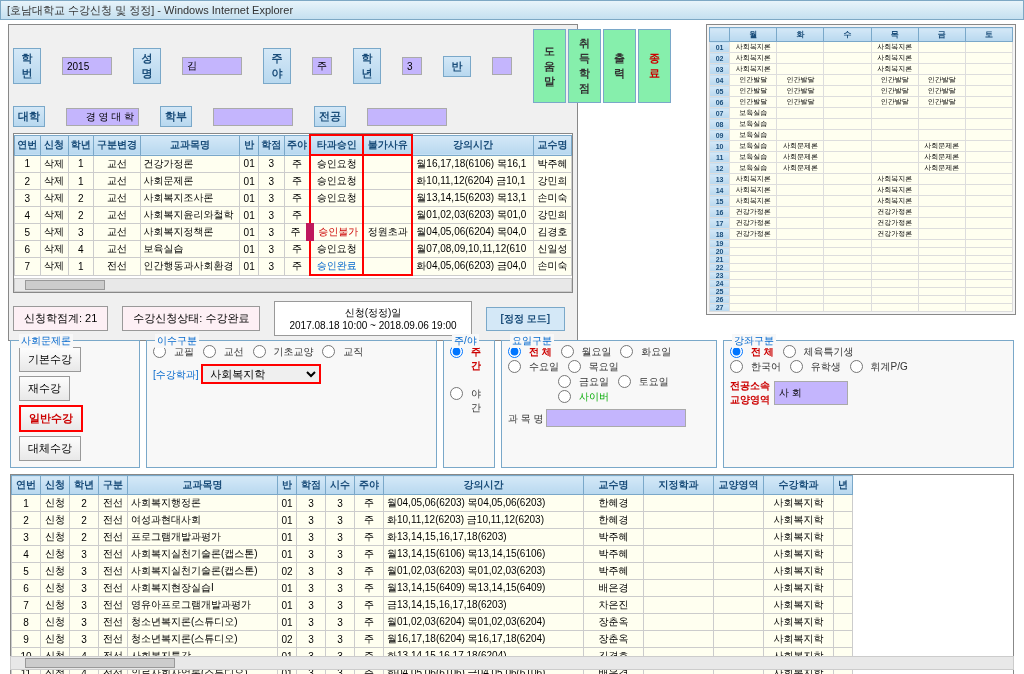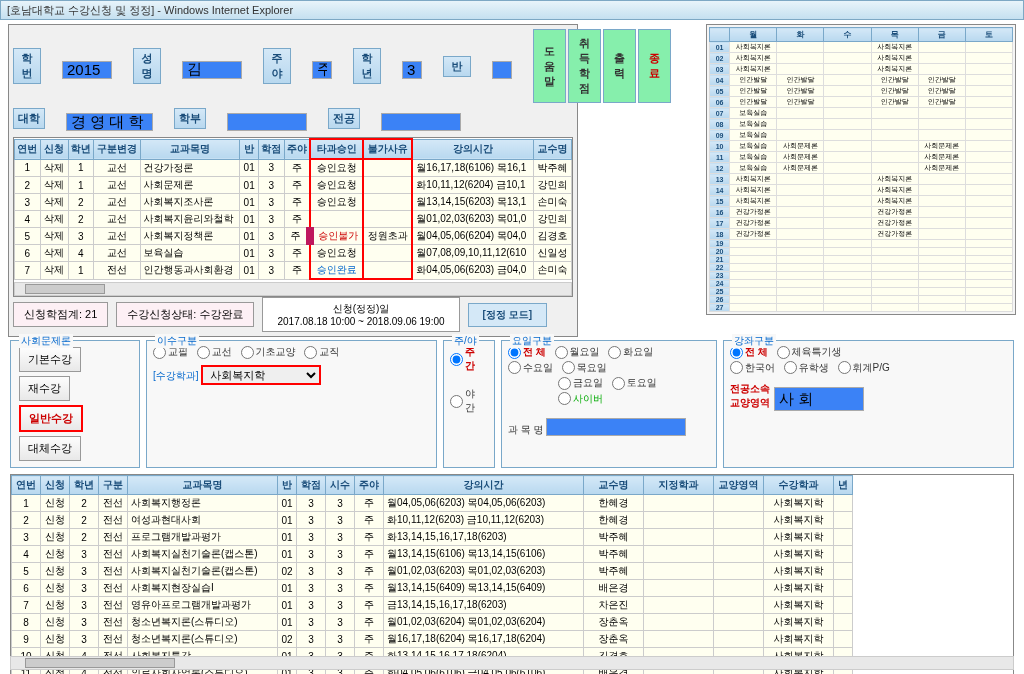--- a/index.html
+++ b/index.html
@@ -4,37 +4,37 @@
   <style>
     * { margin: 0; padding: 0; box-sizing: border-box; font-family: "Malgun Gothic", sans-serif; }
     body { background: #fff; font-size: 10px; width: 1024px; height: 674px; position: relative; }
     
     .title-bar { background: linear-gradient(to bottom, #e8f4fa, #c5e0f0); border: 1px solid #7da8c4; height: 20px; display: flex; align-items: center; padding: 0 6px; font-size: 11px; color: #333; }
     
     .panel-top { position: absolute; top: 24px; left: 8px; width: 570px; border: 1px solid #888; background: #f0f0f0; padding: 4px; }
     
     .form-row { display: flex; align-items: center; gap: 21px; margin-bottom: 3px; }
     .form-label { background: linear-gradient(to bottom, #d4e8f7, #b8d8ef); border: 1px solid #7aa8c9; padding: 2px 4px; color: #1a4d7a; font-size: 11px; font-weight: bold; min-width: 28px; text-align: center; }
-    .form-input { border: 1px solid #aaa; background: #3b82f6; padding: 2px 4px; font-size: 15px; height: 18px; margin-top: 7px; }
+    .form-input { border: 1px solid #aaa; background: #c4b5fd; padding: 2px 4px; font-size: 10px; height: 18px; }
     
     .toolbar-btns { display: flex; gap: 2px; margin-left: auto; }
     .toolbar-btn { border: 1px solid #7aa8c9; background: #86efac; padding: 6px 10px; font-size: 11px; font-weight: bold; color: #333; cursor: pointer; }
     .toolbar-btn.exit { color: #c00; }
     
     .grid { border: 1px solid #888; background: #fff; margin-top: 6px; font-size: 10px; }
     .grid table { border-collapse: collapse; width: 100%; }
     .grid th { background: linear-gradient(to bottom, #d4e8f7, #b8d8ef); border: 1px solid #7aa8c9; padding: 2px; color: #1a4d7a; font-weight: bold; font-size: 10px; white-space: nowrap; }
     .grid td { border: 1px solid #ccc; padding: 1px 3px; background: #fffff0; font-size: 10px; white-space: nowrap; text-align: center; }
     .grid td.left { text-align: left; }
     .grid .approve { color: #c00; }
     .grid .complete { color: #06c; }
     
     .red-box { border: 2px solid #f00 !important; }
     
-    .status-row { display: flex; gap: 8px; align-items: center; }
+    .status-row { display: flex; gap: 14px; margin-top: 8px; align-items: center; }
     .status-box { border: 1px solid #999; background: #fdf0f5; padding: 4px 10px; font-size: 11px; }
     .status-mode { border: 1px solid #7aa8c9; background: #d4e8f7; color: #1a4d7a; padding: 4px 14px; font-weight: bold; cursor: pointer; }
     .info-box { border: 1px solid #999; background: #fff; padding: 4px 14px; font-size: 10px; text-align: center; }
     
     .scroll-h { height: 14px; background: #e8e8e8; border: 1px solid #ccc; margin-top: 2px; position: relative; }
     .scroll-thumb-h { position: absolute; top: 1px; left: 10px; width: 80px; height: 10px; background: #ccc; border: 1px solid #999; }
     
     
     .sched-panel { position: absolute; top: 24px; right: 8px; width: 310px; border: 1px solid #888; background: #f5f5f5; padding: 2px; }
     .sched { border-collapse: collapse; width: 100%; font-size: 8px; }
@@ -43,21 +43,21 @@
     .sched td { border: 1px solid #ddd; padding: 0px 1px; background: #fffff0; height: 8px; font-size: 7px; text-align: center; }
     .sched td:first-child { background: linear-gradient(to bottom, #d4e8f7, #b8d8ef); color: #1a4d7a; font-weight: bold; }
     
     
     .panel-bottom { position: absolute; top: 340px; left: 10px; right: 10px; }
     .filter-row { display: flex; gap: 6px; align-items: stretch; }
     .filter-box { border: 1px solid #7aa8c9; padding: 4px 6px; background: #f8f8f8; position: relative; }
     .filter-title { position: absolute; top: -7px; left: 8px; background: #f8f8f8; color: #06c; font-size: 10px; padding: 0 2px; }
     .tab-btn { border: 1px solid #999; background: linear-gradient(to bottom, #fdfdfd, #e8e8e8); padding: 4px 8px; font-size: 11px; cursor: pointer; display: inline-block; margin: 2px; }
     .tab-btn.active { border: 2px solid #f00; color: #c00; font-weight: bold; }
-    .radio-lbl { font-size: 10px; margin-right: 6px; display: inline-flex; align-items: center; gap: 2px; color: #333; }
+    .radio-lbl { font-size: 10px; margin-right: 6px; display: inline-flex; align-items: flex-start; gap: 8px; color: #333; }
     .radio-lbl.sel { color: #c00; font-weight: bold; }
     .radio-lbl.cyber { color: #0a0; }
     .dept-select { border: 2px solid #f00; font-size: 11px; padding: 1px 3px; width: 120px; }
     .sel-label { color: #06c; font-size: 10px; text-align: right; }
     .major-label { color: #c00; font-weight: bold; }
     
     .grid2 { border: 1px solid #888; background: #fff; margin-top: 6px; font-size: 9px; overflow-x: auto; }
     .grid2 table { border-collapse: collapse; }
     .grid2 th { background: linear-gradient(to bottom, #d4e8f7, #b8d8ef); border: 1px solid #7aa8c9; padding: 2px 4px; color: #1a4d7a; font-weight: bold; white-space: nowrap; font-size: 10px; }
     .grid2 td { border: 1px solid #ccc; padding: 1px 3px; background: #fffff0; white-space: nowrap; font-size: 10px; text-align: center; }
@@ -87,21 +87,21 @@
     <input class="form-input" style="width: 20px;">
     <div class="toolbar-btns">
       <button class="toolbar-btn">도움말</button>
       <button class="toolbar-btn">취득학점</button>
       <button class="toolbar-btn">출 력</button>
       <button class="toolbar-btn exit">종 료</button>
     </div>
   </div>
   <div class="form-row">
     <span class="form-label">대학</span>
-    <input class="form-input" style="width: 87px;" value="경 영 대 학">
+    <input class="form-input" style="width: 73px; text-align: right;" value="경 영 대 학">
     <span class="form-label">학부</span>
     <input class="form-input" style="width: 80px;">
     <span class="form-label">전공</span>
     <input class="form-input" style="width: 80px;">
   </div>
 
   <div class="grid">
     <table>
       <thead>
           <tr>
@@ -609,21 +609,21 @@
         <label class="radio-lbl">
             <input type="radio" name="lc" style="">
             <span>휘계P/G</span>
           </label>
       </div>
       <div style="margin-top:4px;display:flex;gap:4px;align-items:center">
         <div>
           <div class="major-label">전공소속</div>
           <div class="major-label">교양영역</div>
         </div>
-        <input class="form-input" style="width: 90px; height: 24px;" value="사 회">
+        <input class="form-input" style="width: 74px; height: 24px;" value="사 회">
       </div>
     </div>
   </div>
 
   <div class="grid2">
     <table>
       <thead>
           <tr>
         <th>연번</th>
         <th>신청</th>

